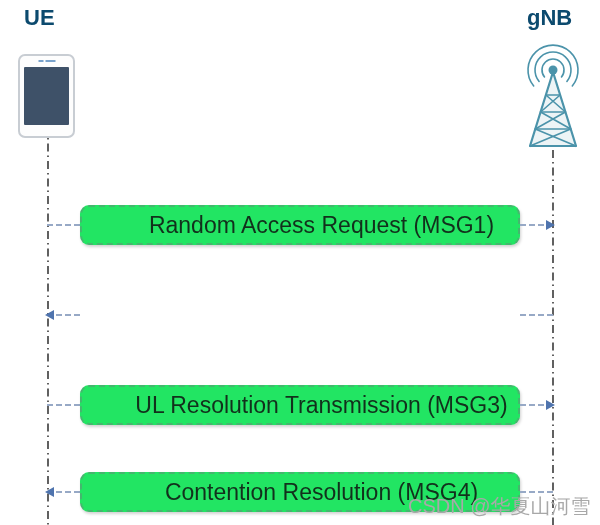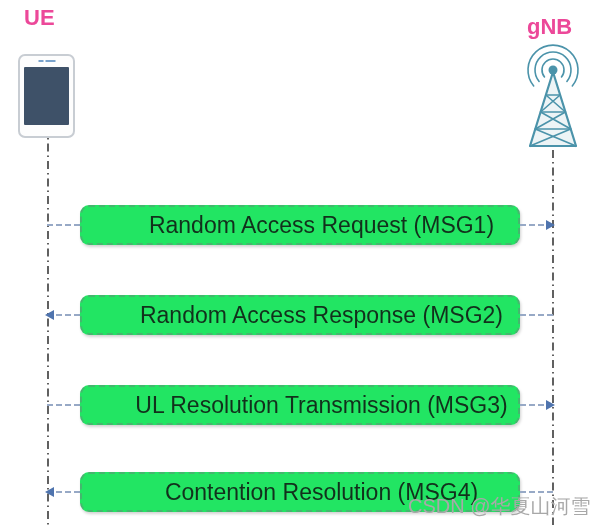--- a/index.html
+++ b/index.html
@@ -2,24 +2,24 @@
 <html style="--box-fill: #22e563; --box-border: #44b76e; --box-text: #12301c; --arrow-line: #97a9c6; --arrow-head: #4f74ae; --lifeline: #3a3a3a; --tower: #4b93aa; --phone-border: #c8cdd3; --phone-screen: #3e5168; --watermark: #a8a8a8;"><head>
 <meta charset="utf-8">
 <style>
   html, body { margin:0; padding:0; }
   body {
     width:600px; height:525px; position:relative; overflow:hidden;
     background:#ffffff;
     font-family:"Liberation Sans", sans-serif;
   }
   .actor-label {
-    position:absolute; font-weight:bold; font-size:22px; color:#ec4899; z-index:3;
+    position:absolute; font-weight:bold; font-size:22px; color:#0c4a6e; z-index:3;
   }
   #ue-label { left:24px; top:5px; }
-  #gnb-label { left:527px; top:14px; }
+  #gnb-label { left:527px; top:5px; }
 
   
   .phone {
     position:absolute; left:18px; top:54px; width:57px; height:84px;
     background:#fdfdfd; border:2px solid var(--phone-border); border-radius:7px;
     box-sizing:border-box; z-index:2;
   }
   .phone-screen {
     position:absolute; left:4px; right:4px; top:11px; bottom:11px;
     background:var(--phone-screen); border-radius:1px;
@@ -103,23 +103,20 @@
     <div class="msg-row" style="top: 205px;">
       <div class="connector left"></div>
       <div class="msg-box">
         <span>Random Access Request (MSG1)</span>
       </div>
       <div class="connector right"></div>
       <div class="arrow-head right"></div>
     </div>
     <div class="msg-row" style="top: 295px;">
       <div class="connector left"></div>
-      <div class="msg-box">
-        <span>Random Access Response (MSG2)</span>
-      </div>
       <div class="connector right"></div>
       <div class="arrow-head left"></div>
     </div>
     <div class="msg-row" style="top: 385px;">
       <div class="connector left"></div>
       <div class="msg-box">
         <span>UL Resolution Transmission (MSG3)</span>
       </div>
       <div class="connector right"></div>
       <div class="arrow-head right"></div>

